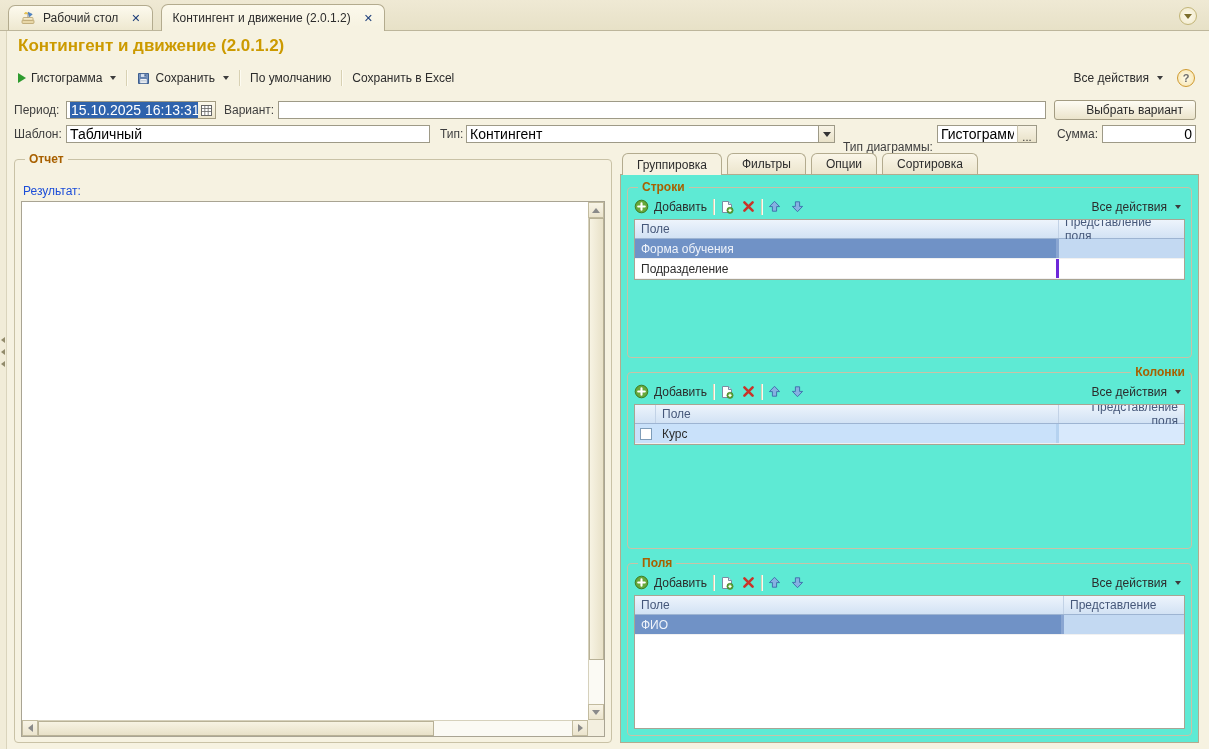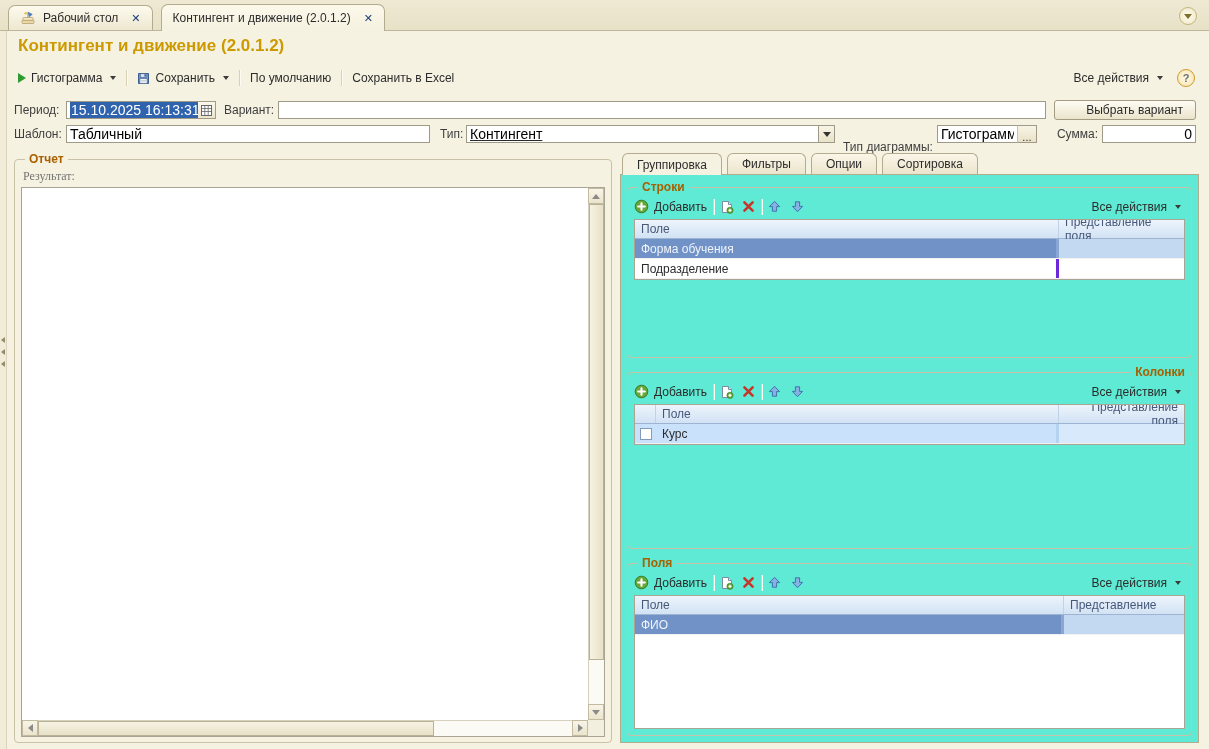--- a/index.html
+++ b/index.html
@@ -68,21 +68,21 @@
   .dots-btn { width:20px; height:18px; border:1px solid #9e9a87; border-left:1px solid #c9c4ae;
     background: linear-gradient(#f8f4e6,#e9e2c9); font-size:11px; display:flex; align-items:flex-end; justify-content:center; padding-bottom:3px; line-height:4px; }
   .right-al { text-align:right; }
 
   
   fieldset { border:1px solid #c9c2a6; border-radius:4px; }
   legend { font-weight:bold; color:#a86000; padding:0 4px; margin-left:4px; font-size:12px; }
 
   .report-fs { position:absolute; left:14px; top:152px; width:598px; height:591px;
     display:flex; flex-direction:column; padding:0 6px 5px 6px; }
-  .result-label { color:#737373; margin:3px 0 3px 2px;font-family:Liberation Serif, serif; }
+  .result-label { color:#1d4ed8; margin:18px 0 3px 2px; }
   .result-box { flex:1; position:relative; background:#fff; border:1px solid #a9a493; }
   .vscroll { position:absolute; top:0; right:0; bottom:16px; width:16px; background:#fbfaf4; border-left:1px solid #d6d1bc; }
   .hscroll { position:absolute; left:0; right:16px; bottom:0; height:16px; background:#fbfaf4; border-top:1px solid #d6d1bc; }
   .sb-btn { position:absolute; width:16px; height:16px; background:linear-gradient(#f8f4e6,#ebe4cd);
     border:1px solid #c2bb9f; display:flex; align-items:center; justify-content:center; }
   .sb-up { top:0; left:-1px; } .sb-dn { bottom:0; left:-1px; }
   .sb-lt { left:0; top:-1px; } .sb-rt { right:0; top:-1px; }
   .vthumb { position:absolute; top:16px; left:0; width:15px; height:calc(100% - 76px);
     background:linear-gradient(90deg,#f7f3e3,#e8e1c8); border:1px solid #b8b196; }
   .hthumb { position:absolute; left:16px; top:0; height:15px; width:70%;
@@ -220,21 +220,21 @@
   <input class="fld" style="flex: 1 1 0%;" value="">
   <button class="push-btn" style="margin-left:8px;padding-left:31px;">
       <span>Выбрать вариант</span>
     </button>
 </div>
 
 <div class="param-row row2">
   <span class="plabel w-lab">Шаблон:</span>
   <input class="fld" style="width: 364px;" value="Табличный">
   <span class="plabel" style="margin-left:10px; width:26px;">Тип:</span>
-  <div class="combo" style="flex:1;text-decoration:underline;">
+  <div class="combo" style="flex:1;">
     <input class="fld" value="Контингент" style="">
     <div class="combo-btn">
       <span class="tri-dn"></span>
     </div>
   </div>
   <span class="plabel" style="margin-left:8px;margin-top:25px;">Тип диаграммы:</span>
   <div class="combo" style="width:100px; margin-left:4px;">
     <input class="fld" style="width: 80px;" value="Гистограмма">
     <div class="dots-btn">...</div>
   </div>

